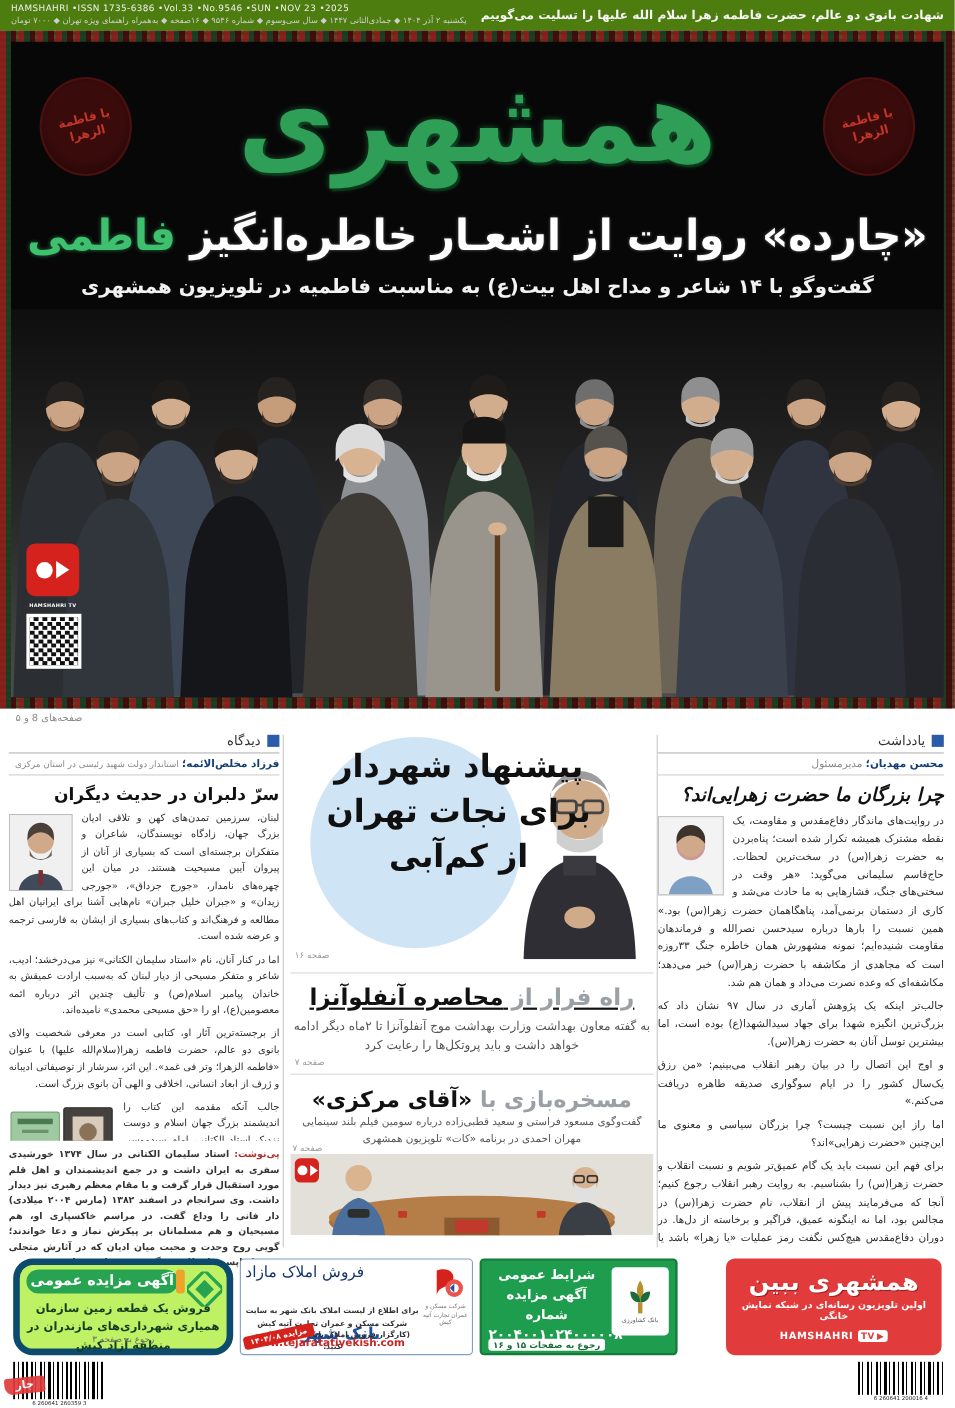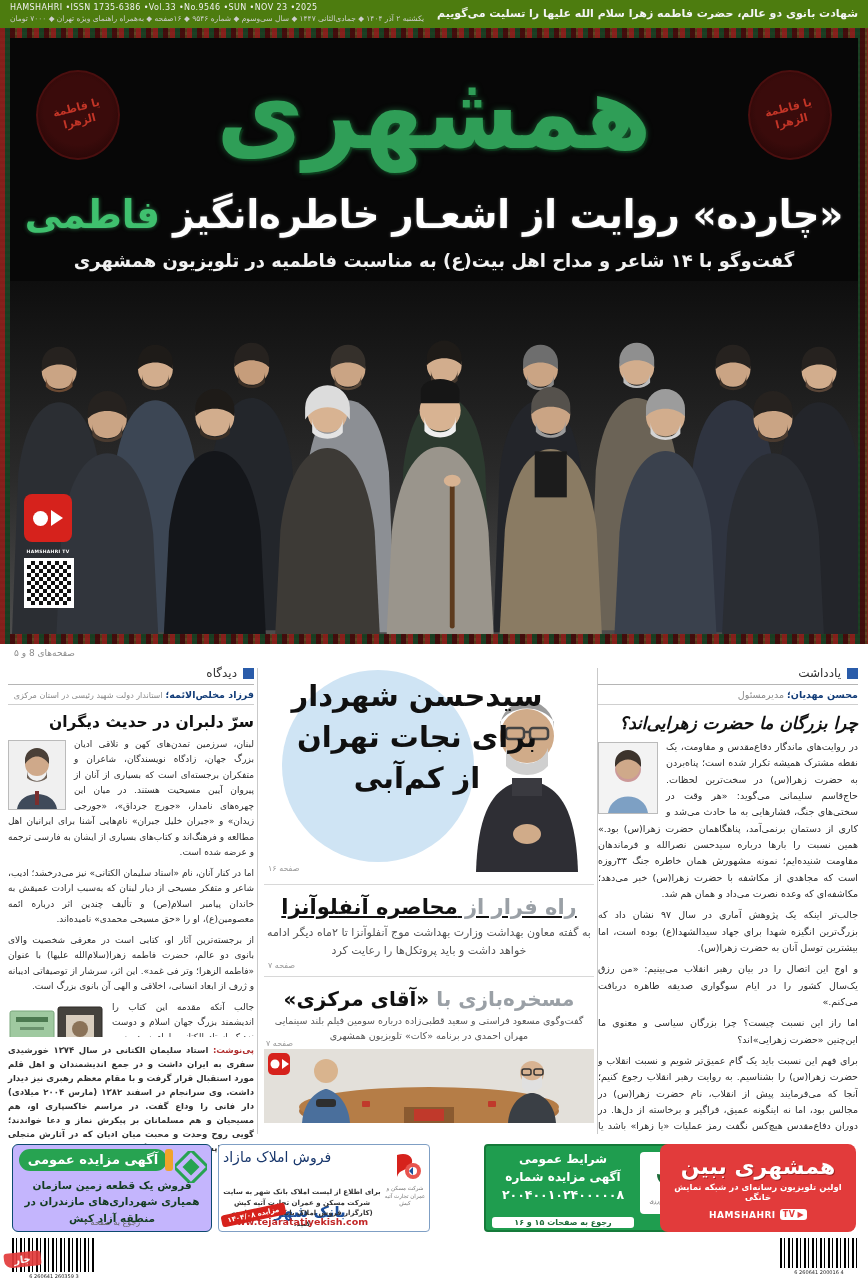--- a/index.html
+++ b/index.html
@@ -103,21 +103,21 @@
   .flu-ref{text-align:left;margin:2px 0 0 4px;}
   .zalu-block{direction:rtl;text-align:center;padding-top:4px;position:relative;}
   .zalu-title{font-size:20px;font-weight:bold;color:#111;}
   .zalu-title .grey{color:#9aa0a6;}
   .zalu-sub{font-size:9.5px;color:#555;line-height:1.55;margin-top:3px;}
   .zalu-ref{position:absolute;left:2px;top:56px;}
   .zalu-photo{margin-top:5px;width:330px;height:74px;}
 
   
   .ad{top:1144px;height:88px;box-sizing:border-box;}
-  .ad1{left:12px;width:200px;border:1px solid #0c4a6e;border-radius:6px;background:#c4b5fd;}
+  .ad1{left:12px;width:200px;border:6px solid #0c4a6e;border-radius:18px;background:#bef264;}
   .ad1-head{position:absolute;right:44px;top:4px;left:6px;height:22px;background:#27a351;
     border-radius:11px;color:#fff;font-weight:bold;font-size:13px;text-align:center;
     line-height:22px;direction:rtl;}
   .ad1-notch{position:absolute;right:38px;top:4px;width:8px;height:22px;background:#f0a32b;border-radius:3px;}
   .ad1-logo{position:absolute;right:4px;top:6px;width:32px;height:32px;}
   .ad1-body{position:absolute;right:6px;left:6px;top:32px;direction:rtl;text-align:center;
     font-size:10.5px;font-weight:bold;color:#143d22;line-height:1.55;}
   .ad1-ref{position:absolute;bottom:4px;left:0;right:0;text-align:center;font-size:8px;color:#666;}
   .ad2{left:218px;width:212px;border:1px solid #7f9fc4;border-radius:4px;background:#fff;}
   .ad2-logo{position:absolute;right:6px;top:4px;width:34px;height:34px;}
@@ -126,21 +126,21 @@
   .ad2-t2{position:absolute;right:44px;top:21px;left:16px;direction:rtl;text-align:center;
     font-size:15px;font-weight:bold;color:#1c4f9c;margin-top:37px;}
   .ad2-side{position:absolute;right:2px;top:40px;width:44px;direction:rtl;font-size:5.5px;
     color:#777;text-align:center;line-height:1.4;}
   .ad2-body{position:absolute;right:48px;left:4px;top:42px;direction:rtl;text-align:center;
     font-size:7px;color:#333;font-weight:bold;line-height:1.5;}
   .ad2-url{position:absolute;left:8px;right:60px;bottom:4px;direction:ltr;text-align:center;
     font-size:9.5px;font-weight:bold;color:#c22727;}
   .ad2-badge{position:absolute;left:2px;bottom:10px;background:#d6221c;color:#fff;font-size:7px;
     font-weight:bold;padding:2px 6px;transform:rotate(-12deg);border-radius:3px;direction:rtl;}
-  .ad3{left:436px;width:216px;background:#1f9d4f;border:2px solid #157a3a;border-radius:4px;margin-left:48px;}
+  .ad3{left:436px;width:180px;background:#1f9d4f;border:2px solid #157a3a;border-radius:4px;}
   .ad3-panel{position:absolute;right:6px;top:6px;width:52px;height:62px;background:#fff;
     border-radius:4px;display:flex;flex-direction:column;align-items:center;justify-content:center;}
   .ad3-caption{font-size:5.5px;color:#555;text-align:center;direction:rtl;margin-top:2px;}
   .ad3-text{position:absolute;right:64px;left:6px;top:4px;direction:rtl;text-align:center;
     color:#fff;font-weight:bold;font-size:12px;line-height:1.5;}
   .ad3-num{font-size:12.5px;letter-spacing:1px;}
   .ad3-ref{position:absolute;bottom:2px;left:6px;right:64px;background:#fff;border-radius:3px;
     text-align:center;direction:rtl;font-size:8px;color:#1c6b38;font-weight:bold;padding:1px 0;}
   .ad4{left:660px;width:196px;background:#e23b3b;border-radius:8px;color:#fff;text-align:center;}
   .ad4-title{direction:rtl;font-size:22px;font-weight:bold;margin-top:10px;
@@ -350,21 +350,21 @@
       <rect x="56" y="112" width="30" height="18" fill="#3a3a40"></rect>
       <circle cx="71" cy="70" r="27" fill="#d0ab89"></circle>
       <path d="M44,62 A27,27 0 0 1 98,62 L98,56 C86,38 56,38 44,56 Z" fill="#9c9c9c"></path>
       <path d="M50,82 A22,22 0 0 0 92,82 L92,100 C82,112 60,112 50,100 Z" fill="#cfcfcf"></path>
       <rect x="50" y="62" width="18" height="11" rx="3" fill="none" stroke="#444" stroke-width="2.5"></rect>
       <rect x="74" y="62" width="18" height="11" rx="3" fill="none" stroke="#444" stroke-width="2.5"></rect>
       <line x1="68" y1="66" x2="74" y2="66" stroke="#444" stroke-width="2.5"></line>
       <ellipse cx="71" cy="168" rx="14" ry="10" fill="#d0ab89"></ellipse>
     </svg>
     <div class="mayor-title">
-      <div>سیدحسن شهردار</div>
+      <div>پیشنهاد شهردار</div>
       <div>برای نجات تهران</div>
       <div>از کم‌آبی</div>
     </div>
     <div class="pageref mayor-ref rtl">صفحه ۱۶</div>
   </div>
 
   <div class="hdiv"></div>
 
   <div class="flu-block">
     <div class="flu-title">

